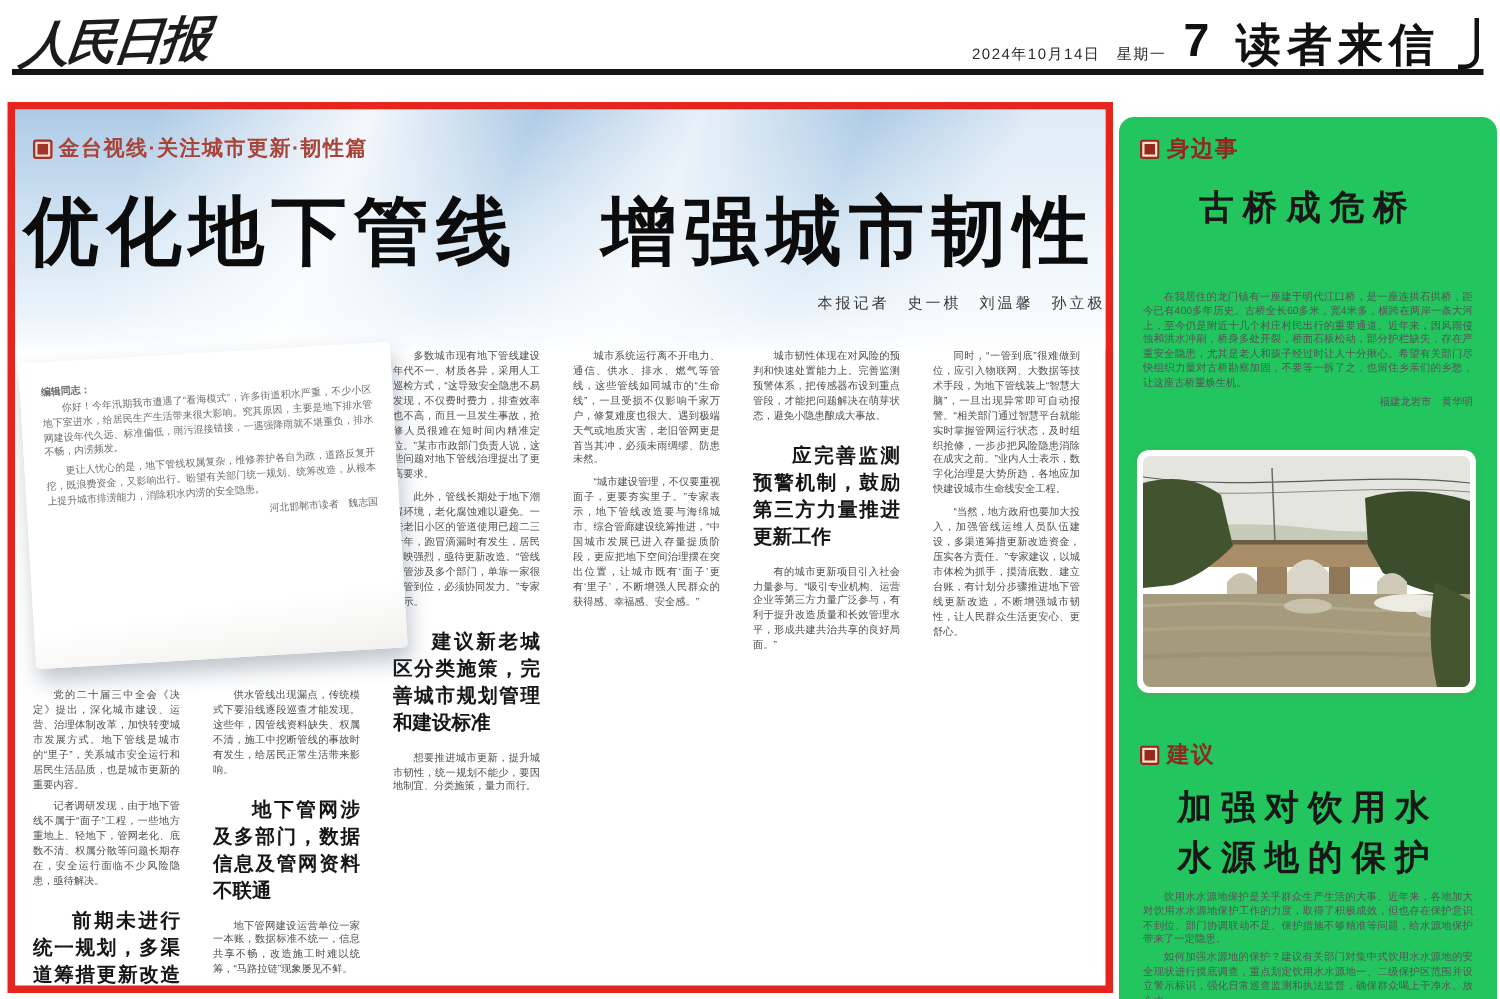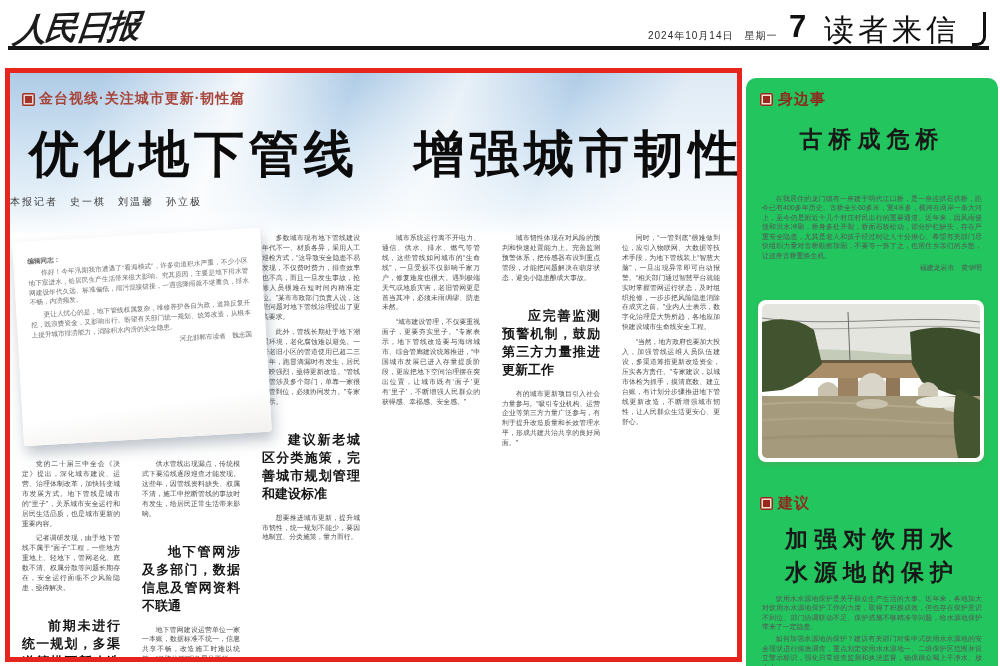--- a/index.html
+++ b/index.html
@@ -6,63 +6,63 @@
   #page{position:relative;width:1000px;height:666px;background:#ffffff;overflow:hidden;
         font-family:"Liberation Sans",sans-serif;margin:0 auto;}
 
   
   .masthead-logo{position:absolute;left:14px;top:6px;font-family:"DejaVu Serif",serif;
     font-weight:bold;font-style:italic;font-size:33px;color:#1c1c1c;
     transform:skewX(-8deg) rotate(-2deg);letter-spacing:-2px;}
   .masthead-rule{position:absolute;left:8px;top:46px;width:981px;height:4px;background:#141414;}
   .masthead-date{position:absolute;left:648px;top:29px;font-size:10px;color:#2a2a2a;letter-spacing:1px;}
   .page-num{position:absolute;left:789px;top:9px;font-size:31px;font-weight:bold;color:#111;}
-  .page-name{position:absolute;left:824px;top:10px;font-size:30px;font-weight:400;color:#111;letter-spacing:4px;}
+  .page-name{position:absolute;left:824px;top:10px;font-size:30px;font-weight:700;color:#111;letter-spacing:4px;}
   .corner-bracket{position:absolute;left:972px;top:12px;width:11px;height:31px;
     border-right:3px solid #111;border-bottom:3px solid #111;border-radius:0 0 9px 0;}
 
   
   .article-box{position:absolute;left:5px;top:68px;width:727px;height:584px;
     border:5px solid #e6251e;background:#fff;}
   .article-inner{position:relative;width:100%;height:100%;overflow:hidden;}
   .article-header{position:absolute;left:0;top:0;width:100%;height:160px;
     background:
       linear-gradient(112deg, rgba(255,255,255,0) 12%, rgba(255,255,255,.85) 30%,
         rgba(255,255,255,0) 44%, rgba(255,255,255,.7) 58%, rgba(255,255,255,0) 72%,
         rgba(255,255,255,.6) 86%),
       linear-gradient(180deg,#aecbe6 0%,#cfe2f2 45%,#eaf3fa 85%,#fbfdff 100%);}
   .column-tag{position:absolute;left:12px;top:17px;display:flex;align-items:center;gap:4px;
     font-size:14px;font-weight:bold;color:#a8453a;letter-spacing:1px;}
   .tag-icon{display:inline-block;width:13px;height:13px;background:#a33327;border-radius:2px;
     box-shadow:inset 0 0 0 1.5px #a33327, inset 0 0 0 3px #e8d8cf;}
   .headline{position:absolute;left:0;top:48px;width:100%;text-align:center;
     font-size:50px;font-weight:900;color:#0c0c0c;letter-spacing:5px;
-    font-family:Liberation Sans, sans-serif;padding-left:13px;}
-  .byline{position:absolute;left:0;top:122px;width:100%;text-align:left;
+    font-family:Liberation Sans, sans-serif;}
+  .byline{position:absolute;left:0;top:122px;width:100%;text-align:right;
     font-size:10px;color:#3a3a3a;letter-spacing:2px;}
 
   
   .letter-note{position:absolute;left:8px;top:162px;width:248px;height:204px;
     background:linear-gradient(175deg,#ffffff 80%,#f2f1ef 100%);
     transform:rotate(-3.4deg);transform-origin:50% 50%;
     box-shadow:2px 8px 14px rgba(70,85,105,.35);border-radius:3px;
     padding:16px 14px;box-sizing:border-box;overflow:hidden;z-index:2;}
   .letter-salutation{font-size:11px;color:#6b6b6b;zoom:.6;font-weight:bold;margin-bottom:4px;}
   .letter-para{font-size:11px;line-height:16px;color:#6e6e6e;zoom:.6;text-align:justify;
     text-indent:2em;margin:0 0 6px 0;}
   .letter-signature{font-size:11px;color:#6e6e6e;zoom:.6;text-align:right;margin-top:6px;}
 
   
   .col{position:absolute;width:98px;overflow:hidden;}
   .col-tall{top:160px;height:420px;}
   .col-short{top:386px;height:214px;}
   .para{font-size:11px;line-height:16px;color:#4d4d4d;zoom:.62;text-align:justify;
     text-indent:2em;margin:0 0 8px 0;filter:blur(.2px);}
   .crosshead{font-size:13px;line-height:18px;font-weight:800;color:#161616;
-    text-align:justify;text-indent:2em;margin:24px 0 10px 0;}
+    text-align:justify;text-indent:2em;margin:12px 0 10px 0;}
 
   
   .sidebar{position:absolute;left:746px;top:78px;width:252px;height:588px;
     background:#22c55e;border-radius:10px 10px 0 0;overflow:hidden;}
   .side-tag{position:absolute;left:14px;display:flex;align-items:center;gap:5px;
     font-size:15px;font-weight:bold;color:#8e2b20;letter-spacing:1px;}
   .side-tag .tag-icon{background:#96281c;box-shadow:inset 0 0 0 1.5px #96281c, inset 0 0 0 3px #f3e3d2;}
   .side-headline{position:absolute;left:0;width:100%;text-align:center;
     font-family:"DejaVu Serif",serif;font-weight:bold;font-size:23px;color:#181818;
     letter-spacing:6px;line-height:33px;}

